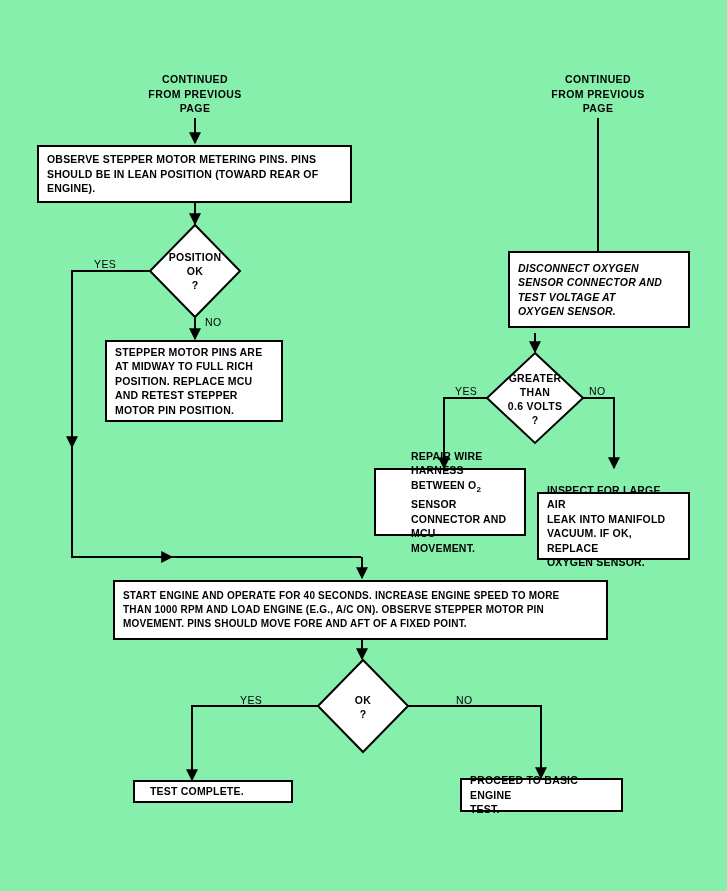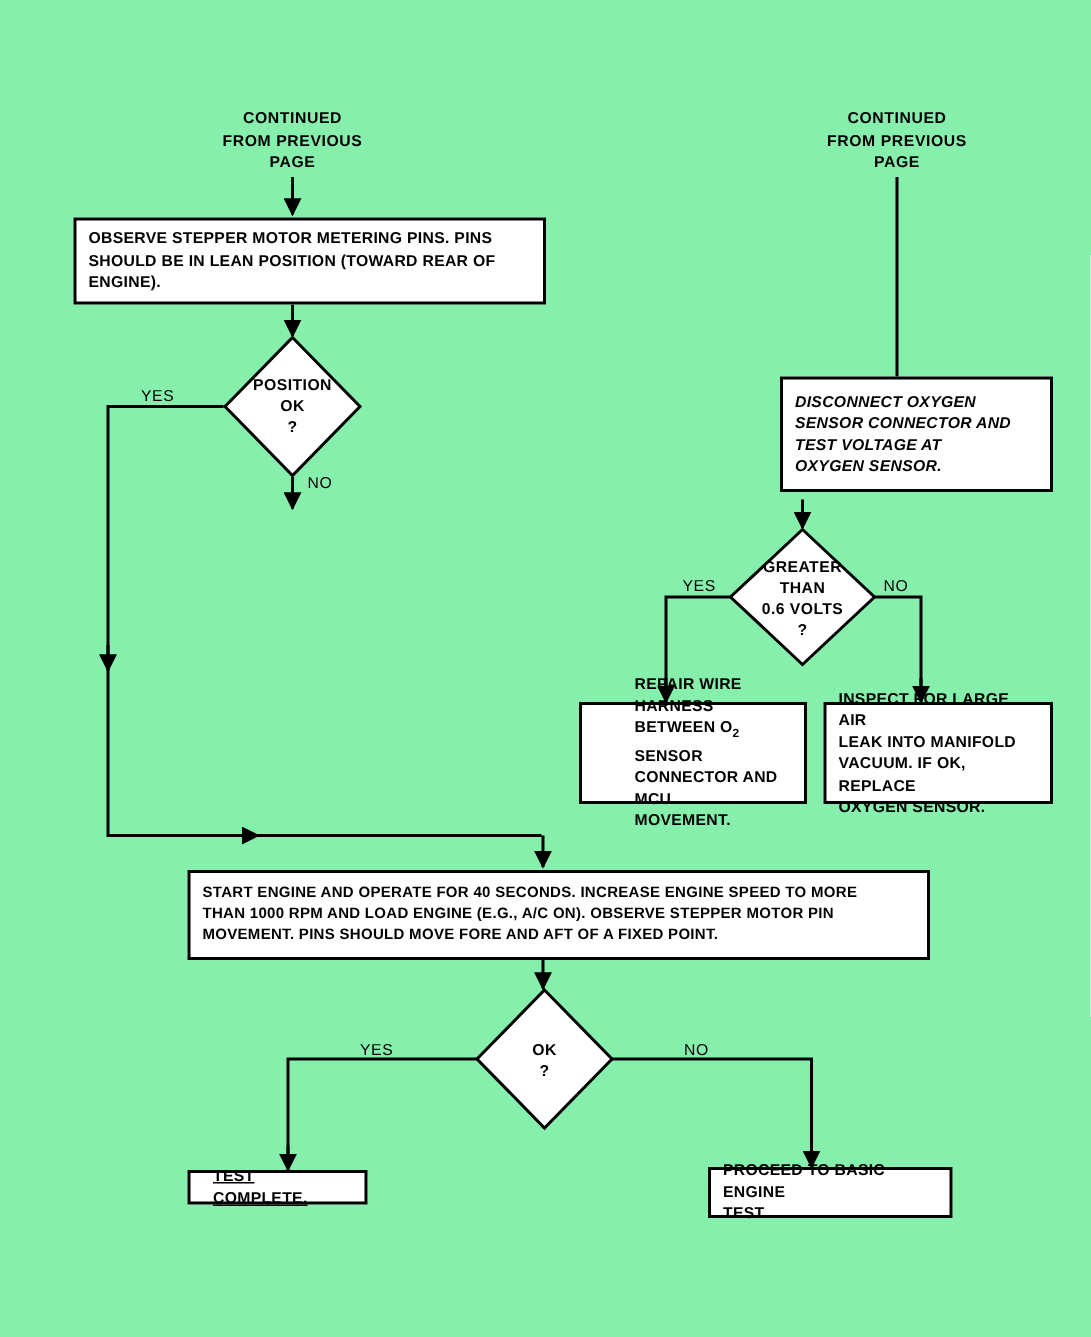--- a/index.html
+++ b/index.html
@@ -20,21 +20,20 @@
     left: 0;
     top: 0;
     width: 727px;
     height: 891px;
   }
   .node {
     position: absolute;
     box-sizing: border-box;
     color: #000000;
     font-family: "Liberation Sans", sans-serif;
-    margin-left: 12px;
   }
   .proc-box {
     border: 2px solid #000000;
     background: #ffffff;
     display: flex;
     align-items: center;
   }
   .proc-text {
     display: block;
     padding: 0 8px;
@@ -143,46 +142,53 @@
   <div class="offpage-label" style="left:543px; top:72px; width:110px;">CONTINUED
 FROM PREVIOUS
 PAGE</div>
 
   <div class="node proc-box" style="left:37px; top:145px; width:315px; height:58px;">
     <span class="proc-text">OBSERVE STEPPER MOTOR METERING PINS. PINS
 SHOULD BE IN LEAN POSITION (TOWARD REAR OF
 ENGINE).</span>
   </div>
 
+  <div class="node proc-box" style="left:105px; top:340px; width:178px; height:82px;">
+    <span class="proc-text">STEPPER MOTOR PINS ARE
+AT MIDWAY TO FULL RICH
+POSITION. REPLACE MCU
+AND RETEST STEPPER
+MOTOR PIN POSITION.</span>
+  </div>
 
   <div class="node proc-box" style="left:508px; top:251px; width:182px; height:77px;font-style:italic;">
     <span class="proc-text">DISCONNECT OXYGEN
 SENSOR CONNECTOR AND
 TEST VOLTAGE AT
 OXYGEN SENSOR.</span>
   </div>
 
   <div class="node proc-box" style="left:374px; top:468px; width:152px; height:68px;padding-left:27px;">
     <span class="proc-text"><span>REPAIR WIRE HARNESS</span><br><span>BETWEEN O</span><span class="sub">2</span><span> SENSOR</span><br><span>CONNECTOR AND MCU</span><br><span>MOVEMENT.</span></span>
   </div>
 
-  <div class="node proc-box" style="left:537px; top:468px; width:153px; height:68px;">
+  <div class="node proc-box" style="left:537px; top:492px; width:153px; height:68px;">
     <span class="proc-text">INSPECT FOR LARGE AIR
 LEAK INTO MANIFOLD
 VACUUM. IF OK, REPLACE
 OXYGEN SENSOR.</span>
   </div>
 
   <div class="node proc-box" style="left:113px; top:580px; width:495px; height:60px;">
     <span class="proc-text small">START ENGINE AND OPERATE FOR 40 SECONDS. INCREASE ENGINE SPEED TO MORE
 THAN 1000 RPM AND LOAD ENGINE (E.G., A/C ON). OBSERVE STEPPER MOTOR PIN
 MOVEMENT. PINS SHOULD MOVE FORE AND AFT OF A FIXED POINT.</span>
   </div>
 
-  <div class="node proc-box" style="left:113px; top:780px; width:120px; height:23px;text-decoration:underline;">
+  <div class="node proc-box" style="left:133px; top:780px; width:160px; height:23px;">
     <span class="proc-text" style="padding-left:15px;">TEST COMPLETE.</span>
   </div>
 
   <div class="node proc-box" style="left:460px; top:778px; width:163px; height:34px;">
     <span class="proc-text">PROCEED TO BASIC ENGINE
 TEST.</span>
   </div>
 
   <div class="diamond-text" style="left:145px; top:250px; width:100px;">POSITION
 OK

